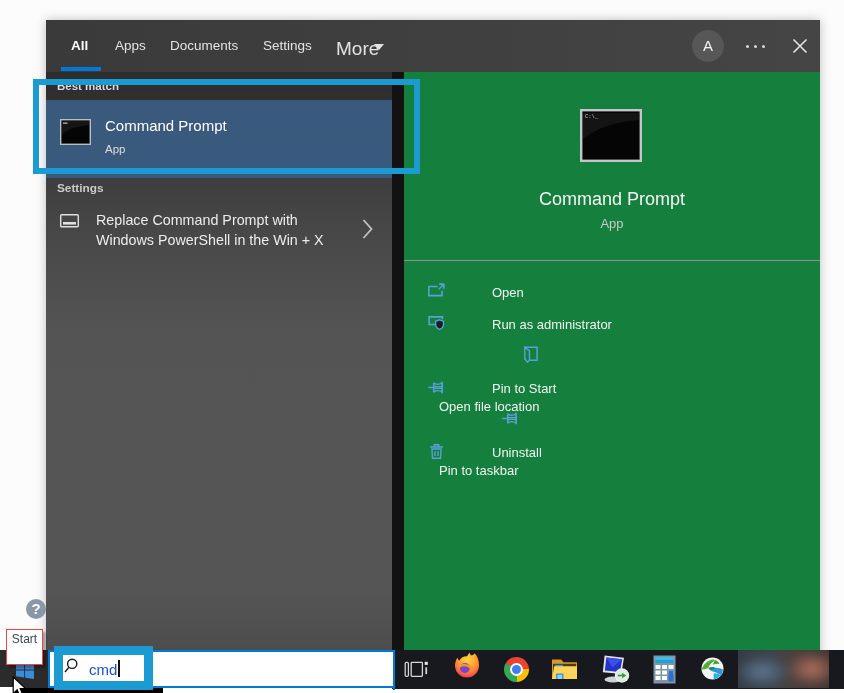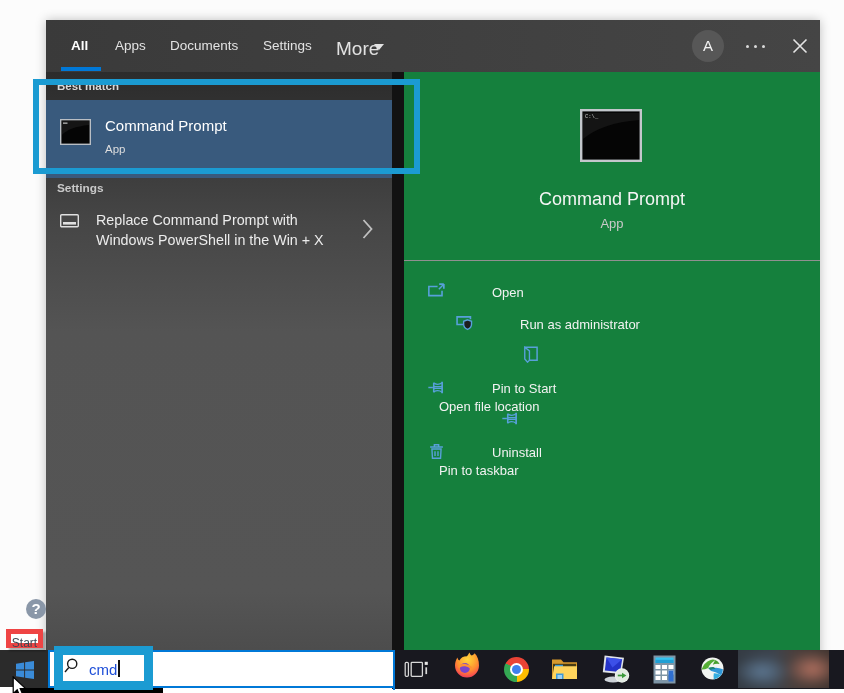--- a/index.html
+++ b/index.html
@@ -66,21 +66,21 @@
     <div class="abs" style="left:358px; top:240px; width:416px; height:1px; background:#909090;"></div>
 
     <div class="abs action" style="left:382px; top:262px;">
       <svg width="17" height="17" viewBox="0 0 16 16">
         <path d="M13.2,7.4 V11.9 H0.8 V3.3 H9.0" fill="none" stroke="#58a0da" stroke-width="1.5"></path>
         <path d="M10.5,1.0 H14.9 M14.9,1.0 V5.4" fill="none" stroke="#58a0da" stroke-width="1.6"></path>
         <path d="M10.2,5.8 L14.4,1.6" fill="none" stroke="#58a0da" stroke-width="1.4"></path>
       </svg>
       <span>Open</span>
     </div>
-    <div class="abs action" style="left:382px; top:294px;margin-left:28px;">
+    <div class="abs action" style="left:382px; top:294px;">
       <svg width="17" height="17" viewBox="0 0 16 16">
         <path d="M6.6,8.9 H1.0 V1.8 H13.6 V4.0" fill="none" stroke="#58a0da" stroke-width="1.5"></path>
         <path d="M10.9,4.5 L14.6,5.9 V8.7 C14.6,11 13,12.7 10.9,13.6 C8.8,12.7 7.2,11 7.2,8.7 V5.9 Z" fill="#1d1d1d" stroke="#58a0da" stroke-width="1.3"></path>
       </svg>
       <span>Run as administrator</span>
     </div>
     <div class="abs action" style="left:382px; top:326px;flex-direction:column;">
       <svg width="17" height="17" viewBox="0 0 16 16">
         <path d="M2.6,1.2 H14.2 V13.4 H7.0" fill="none" stroke="#58a0da" stroke-width="1.4"></path>
         <path d="M2.6,1.2 V12.2 L5.2,15.2 L7.0,13.4 V4.6 Z" fill="none" stroke="#58a0da" stroke-width="1.3"></path>
@@ -218,21 +218,21 @@
   <div class="abs" style="left:0; top:687px; width:13px; height:6px; background:#ffffff;"></div>
   <div class="abs" style="left:13px; top:688px; width:150px; height:5px; background:#000000;"></div>
   <div class="abs" style="left:163px; top:687.5px; width:229px; height:5.5px; background:#ffffff;"></div>
   <div class="abs" style="left:392.5px; top:688px; width:2.5px; height:2px; background:#0078d7;"></div>
 
   <div class="abs" style="left:33px; top:78.5px; width:387px; height:95px; border:6.5px solid #1b9bd2;"></div>
   <div class="abs" style="left:54px; top:646px; width:99px; height:44px; border:9px solid #1b9bd2;"></div>
 
   <div class="abs" style="left:26px; top:599px; width:20px; height:20px; border-radius:50%; background:#8a97a8; color:#ffffff; font-weight:bold; font-size:15px; text-align:center; line-height:20px;">?</div>
 
-  <div class="abs" style="left:6px; top:629px; width:37px; height:19px; background:#ffffff; border:5px solid #ef4444; box-shadow:2.5px 2.5px 2px rgba(0,0,0,0.3); font-size:12px; color:#3d4854; text-align:center; line-height:18px;">Start</div>
+  <div class="abs" style="left:6px; top:629px; width:37px; height:36px; background:#ffffff; border:1px solid #ef4444; box-shadow:2.5px 2.5px 2px rgba(0,0,0,0.3); font-size:12px; color:#3d4854; text-align:center; line-height:18px;">Start</div>
 
   <svg class="abs" style="left:12px; top:676px;" width="22" height="20" viewBox="0 0 22 20">
     <path d="M1.2,1 L1.2,17.5 L5.2,13.8 L7.6,19.5 L10.6,18.2 L8.2,12.6 L13.6,12.6 Z" fill="#ffffff" stroke="#000000" stroke-width="1.2"></path>
   </svg>
 
 </div>
 <style>
   .action { display:flex; align-items:flex-end; height:18px;gap:36px; }
   .action svg { flex:0 0 auto; }
   .action span { margin-left:11px; font-size:13px; color:#f2f2f2; white-space:nowrap; }

